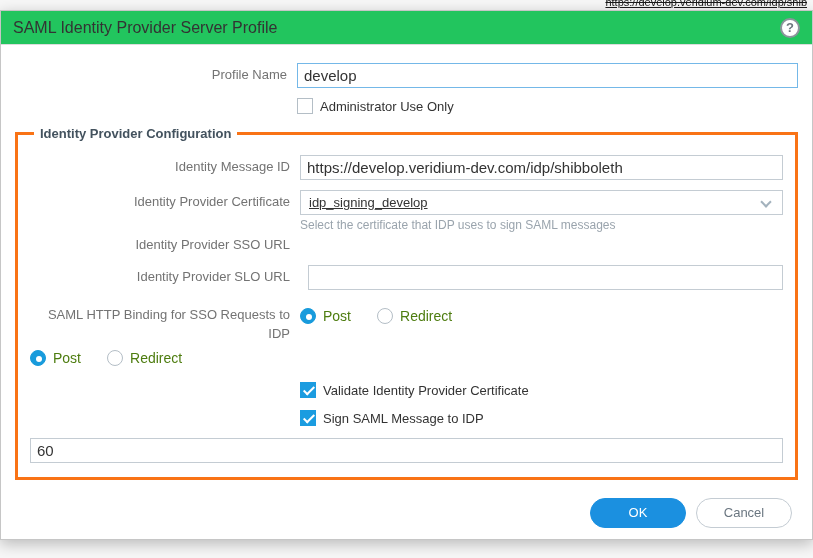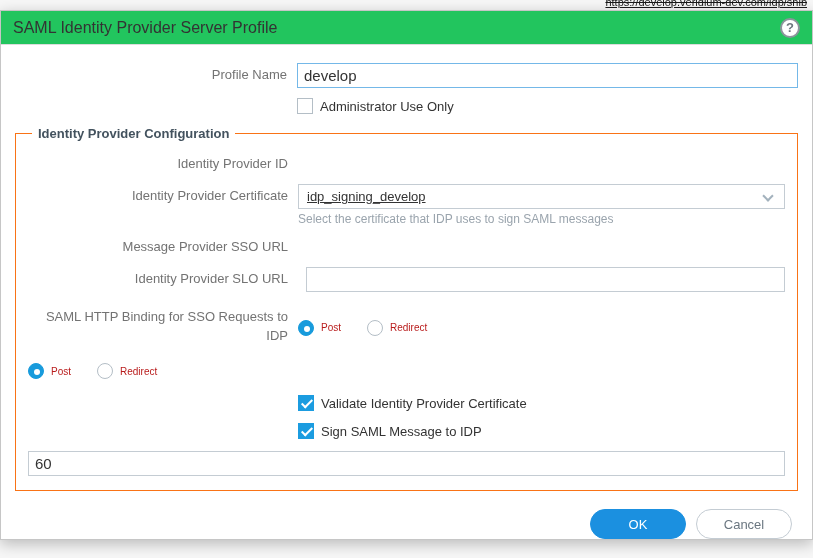--- a/index.html
+++ b/index.html
@@ -70,24 +70,24 @@
     font-size: 13px; color: #333;
     position: relative; cursor: pointer; text-decoration: underline;
   }
   .select-chevron {
     position: absolute; right: 12px; top: 7px;
     width: 8px; height: 8px;
     border-right: 2px solid #a3b2bd;
     border-bottom: 2px solid #a3b2bd;
     transform: rotate(45deg);
   }
-  .helper-row { margin-top: -7px; margin-bottom: 12px; text-align: center; }
+  .helper-row { margin-top: -7px; margin-bottom: 4px; text-align: center; }
   .helper-text { font-size: 12px; color: #9aa4ad; }
   fieldset {
-    border: 1px solid #f97316;
+    border: 3px solid #f97316;
     margin: 2px 0 12px 0;
     padding: 14px 12px 4px 12px;
   }
   legend {
     font-size: 13px; font-weight: bold; color: #43525e;
     padding: 0 6px; margin-left: 4px;
   }
   .chk-row { display: flex; align-items: flex-end; gap: 7px; }
   .checkbox {
     width: 16px; height: 16px; flex-shrink: 0;
@@ -107,21 +107,21 @@
   .radio {
     width: 16px; height: 16px; border-radius: 50%;
     border: 1px solid #b4bec6; background: #fff;
     position: relative; flex-shrink: 0;
   }
   .radio.on { background: #189bdc; border-color: #189bdc; }
   .radio.on::after {
     content: ''; position: absolute; left: 5px; top: 5px;
     width: 6px; height: 6px; background: #fff; border-radius: 50%;
   }
-  .radio-label { font-size: 10px; color: #b91c1c; }
+  .radio-label { font-size: 14px; color: #4d7c0f; }
   .footer {
     margin-top: auto;
     display: flex; justify-content: flex-end; gap: 10px;
     padding: 6px 6px 8px 6px;
   }
   .btn {
     width: 96px; height: 30px; border-radius: 16px;
     font-size: 13px; font-family: inherit; cursor: pointer;
   }
   .btn.ok { background: #1b90e0; border: 1px solid #1b90e0; color: #ffffff; }
@@ -151,46 +151,47 @@
         <span class="chk-row">
           <span class="checkbox"></span>
           <span class="chk-label">Administrator Use Only</span>
         </span>
       </div>
 
       <fieldset>
         <legend>Identity Provider Configuration</legend>
 
         <div class="row">
-          <span class="lbl">Identity Provider ID</span>
+          <span class="lbl">Identity Message ID</span>
+          <input class="text-input" type="text" value="https://develop.veridium-dev.com/idp/shibboleth" style="">
         </div>
 
         <div class="row">
           <span class="lbl">Identity Provider Certificate</span>
           <div class="select-box">
             <span>idp_signing_develop</span>
             <span class="select-chevron"></span>
           </div>
         </div>
 
         <div class="row helper-row">
           <span class="lbl"></span>
           <span class="helper-text">Select the certificate that IDP uses to sign SAML messages</span>
         </div>
 
         <div class="row">
-          <span class="lbl">Message Provider SSO URL</span>
+          <span class="lbl">Identity Provider SSO URL</span>
         </div>
 
         <div class="row" style="margin-bottom:16px;gap:8px;">
           <span class="lbl">Identity Provider SLO URL</span>
           <input class="text-input" type="text" value="" style="">
         </div>
 
-        <div class="row top" style="margin-bottom:16px;align-items:center;">
+        <div class="row top" style="margin-bottom:4px;">
           <span class="lbl">SAML HTTP Binding for SSO Requests to IDP</span>
           <div class="radio-group">
             <span class="radio-opt">
               <span class="radio on"></span>
               <span class="radio-label">Post</span>
             </span>
             <span class="radio-opt">
               <span class="radio"></span>
               <span class="radio-label">Redirect</span>
             </span>

